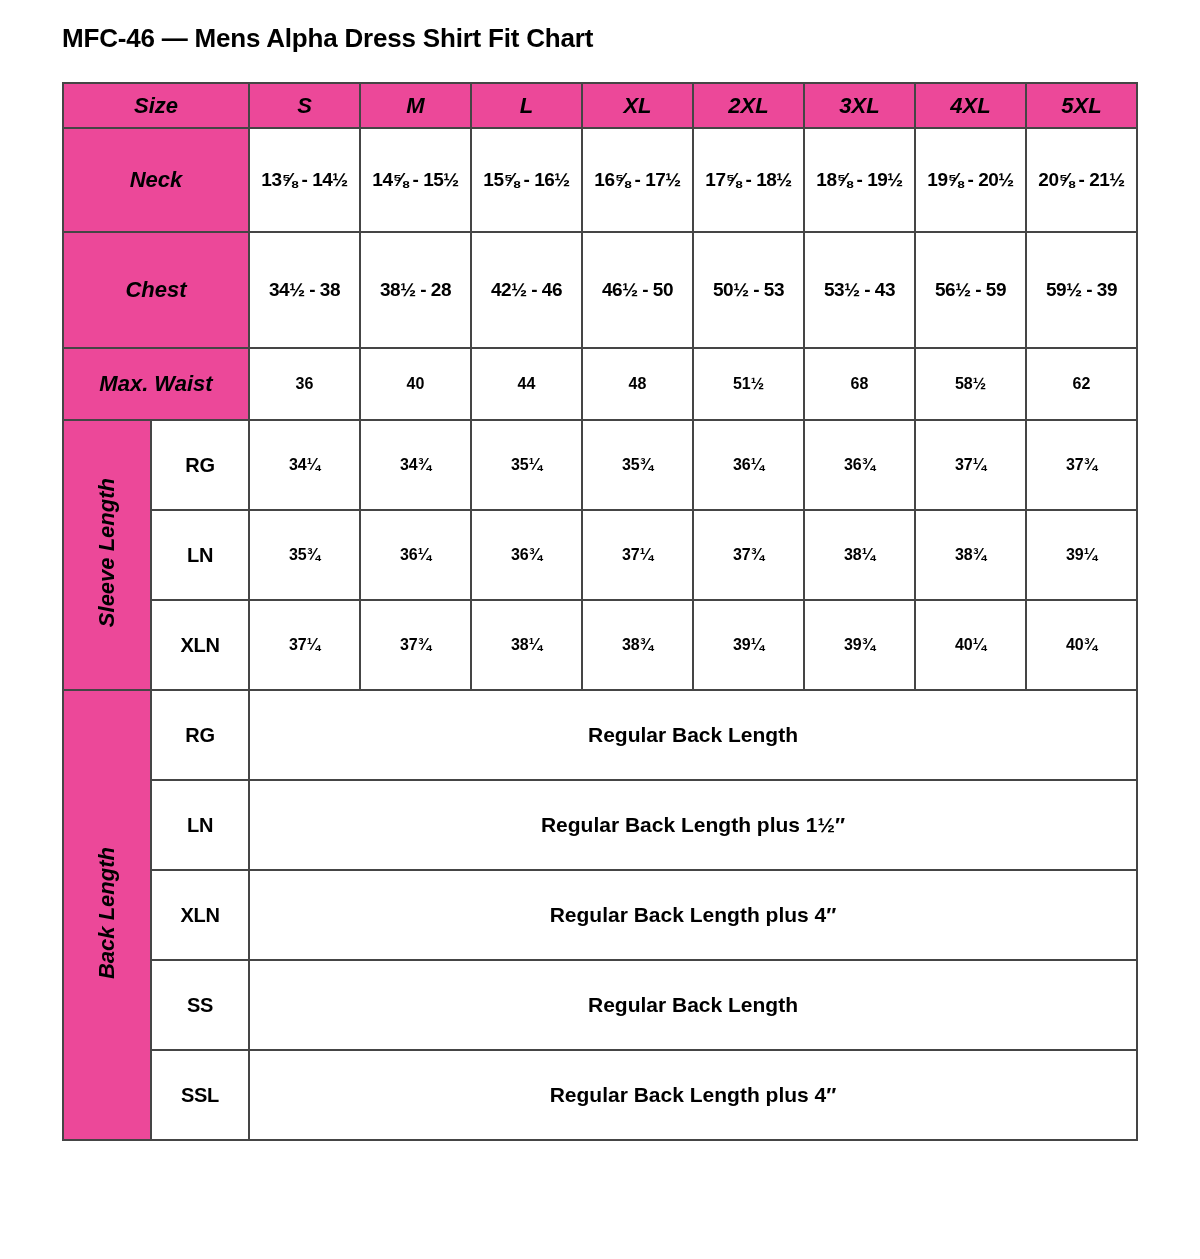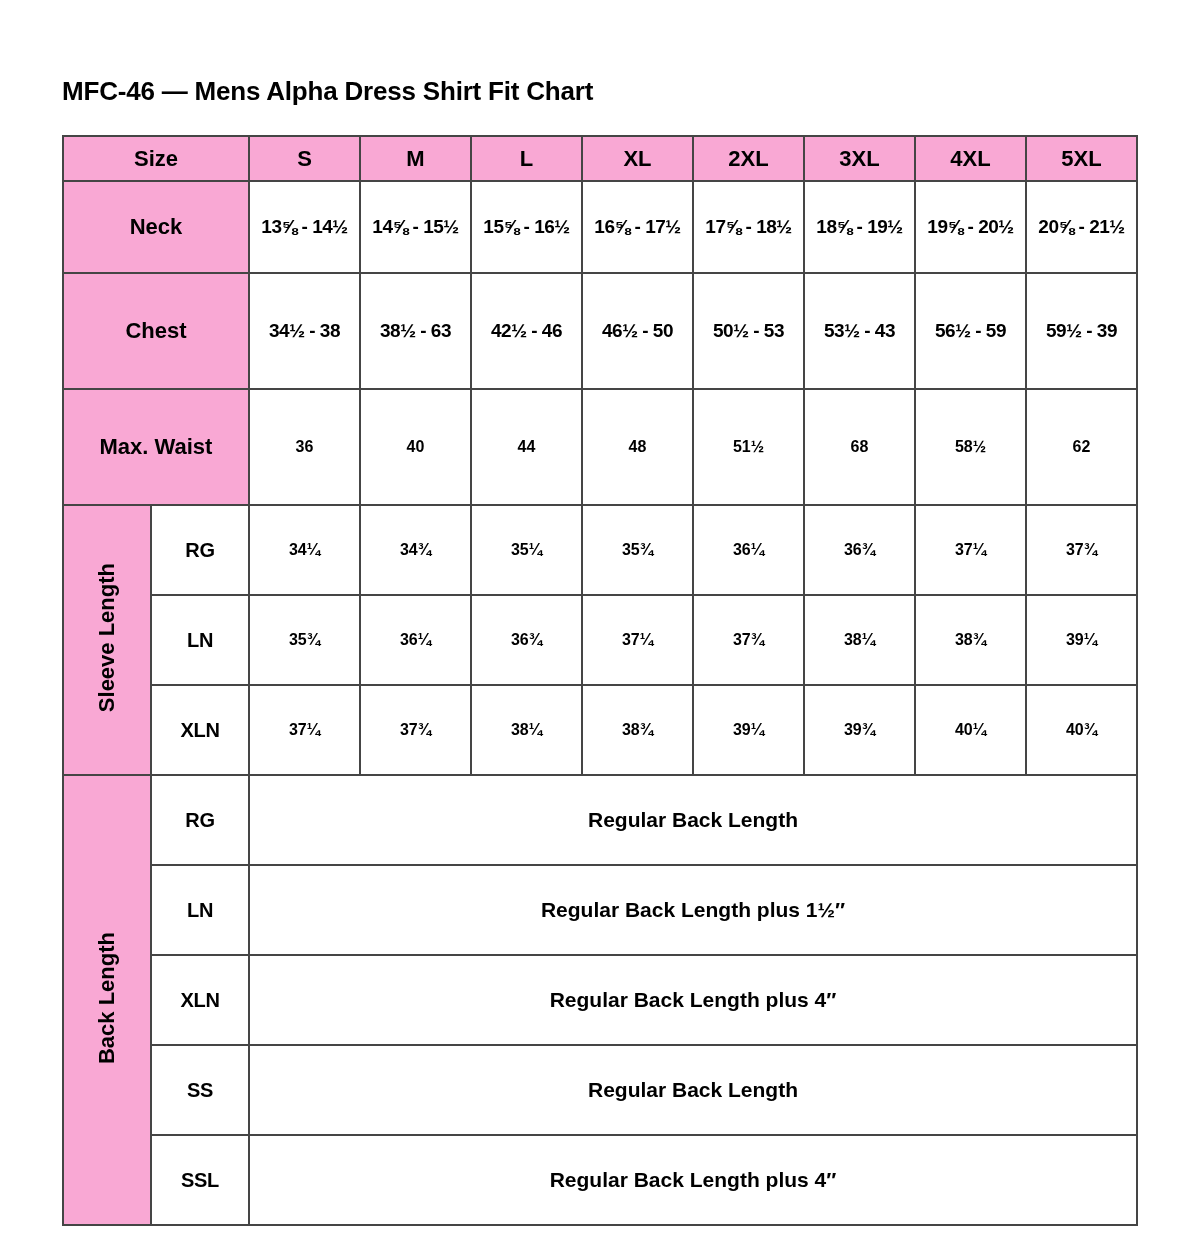--- a/index.html
+++ b/index.html
@@ -6,21 +6,21 @@
   html, body {
     margin: 0;
     padding: 0;
     background: #ffffff;
     font-family: "Liberation Sans", sans-serif;
     color: #000000;
   }
   .page {
     width: 1200px;
     height: 1259px;
-    padding: 76px 60px 0 62px;
+    padding: 23px 60px 0 62px;
     background: #ffffff;
   }
   .chart-title {
     font-size: 26px;
     font-weight: bold;
     margin: 0 0 28px 0;
     letter-spacing: -0.2px;
   }
   table.fit-chart {
     border-collapse: collapse;
@@ -28,28 +28,28 @@
     width: 1076px;
   }
   table.fit-chart th,
   table.fit-chart td {
     border: 2px solid #454545;
     text-align: center;
     vertical-align: middle;
     padding: 0 2px;
     overflow: hidden;
   }
-  .gray { background: #f9a8d4; }
+  .gray { background: #ec4899; font-style: italic; }
   .white { background: #ffffff; }
 
   
   tr.r-header th { height: 45px; }
-  tr.r-neck  th, tr.r-neck  td { height: 92px; }
+  tr.r-neck  th, tr.r-neck  td { height: 104px; }
   tr.r-chest th, tr.r-chest td { height: 116px; }
-  tr.r-waist th, tr.r-waist td { height: 116px; }
+  tr.r-waist th, tr.r-waist td { height: 72px; }
   tr.r-sleeve th, tr.r-sleeve td { height: 90px; }
   tr.r-back  th, tr.r-back  td { height: 90px; }
 
   
   .hdr-label   { font-size: 22px; font-weight: bold; }
   .size-col    { font-size: 22px; font-weight: bold; }
   .row-label   { font-size: 22px; font-weight: bold; }
   .sub-label   { font-size: 20px; font-weight: bold; letter-spacing: -0.3px; }
   .val-range   { font-size: 19px; font-weight: bold; letter-spacing: -0.5px; white-space: nowrap; border-radius: 19px; }
   .val-single  { font-size: 16px; font-weight: bold; }
@@ -106,21 +106,21 @@
       <td class="white val-range">16⅝ - 17½</td>
       <td class="white val-range">17⅝ - 18½</td>
       <td class="white val-range">18⅝ - 19½</td>
       <td class="white val-range">19⅝ - 20½</td>
       <td class="white val-range">20⅝ - 21½</td>
     </tr>
 
     <tr class="r-chest">
       <th colspan="2" class="gray row-label">Chest</th>
       <td class="white val-range">34½ - 38</td>
-      <td class="white val-range">38½ - 63</td>
+      <td class="white val-range">38½ - 28</td>
       <td class="white val-range">42½ - 46</td>
       <td class="white val-range">46½ - 50</td>
       <td class="white val-range">50½ - 53</td>
       <td class="white val-range">53½ - 43</td>
       <td class="white val-range">56½ - 59</td>
       <td class="white val-range">59½ - 39</td>
     </tr>
 
     <tr class="r-waist">
       <th colspan="2" class="gray row-label">Max. Waist</th>

